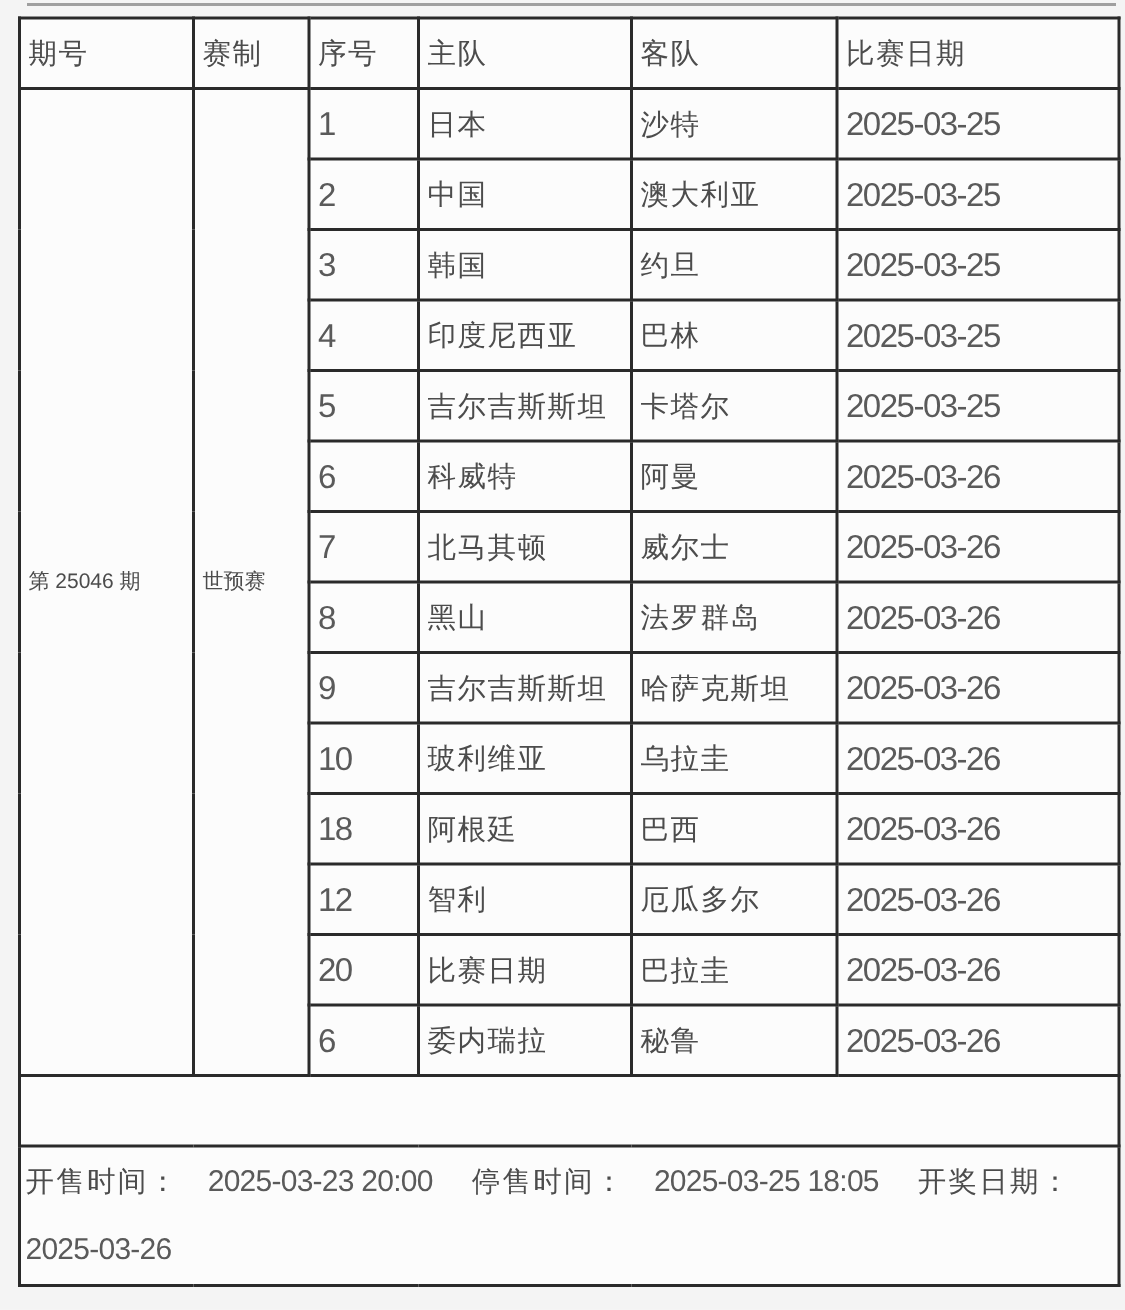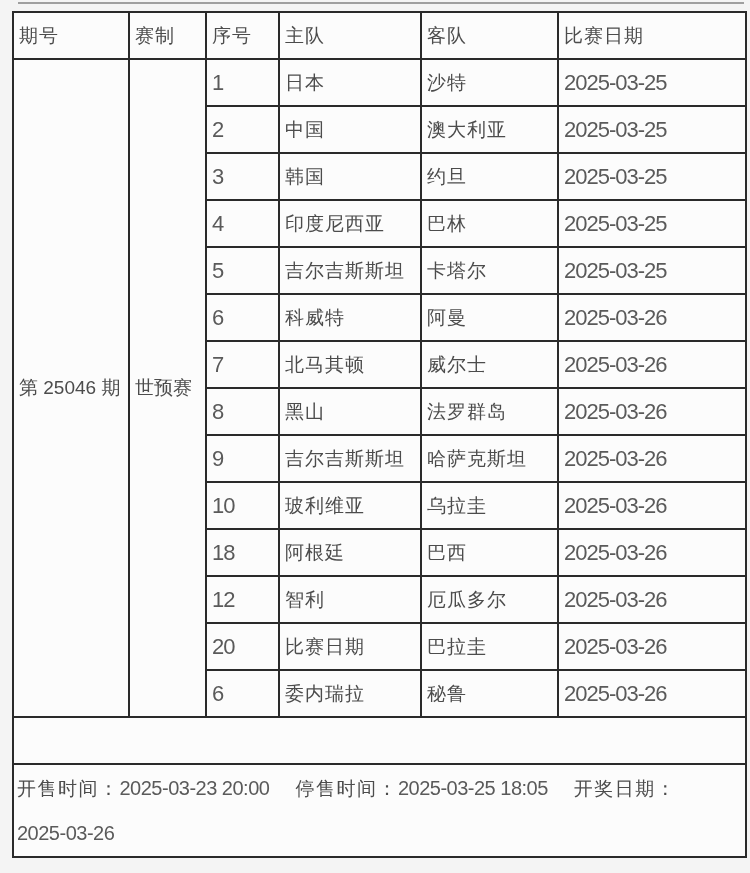--- a/index.html
+++ b/index.html
@@ -50,21 +50,21 @@
     font-size: 19px;
     color: #4c4c4c;
     letter-spacing: 1px;
   }
   .digits {
     font-size: 22px;
     color: #5a5a5a;
     letter-spacing: -1px;
   }
   td.period-cell, td.format-cell {
-    font-size: 19px;
+    font-size: 14px;
     color: #4c4c4c;
     background: #fcfcfc;
   }
   tr.spacer-row td { height: 45px; }
   tr.footer-row td {
     height: 86px;
     vertical-align: top;
     padding: 1px 2px 0 3px;
   }
   .footer-line {
@@ -72,21 +72,21 @@
     font-size: 19px;
     color: #4c4c4c;
     letter-spacing: 1.5px;
     white-space: nowrap;
   }
   .footer-line .val {
     font-size: 20px;
     color: #5a5a5a;
     letter-spacing: -0.5px;
   }
-  .footer-line .seg-gap { margin-right: 26px; }
+  .footer-line .seg-gap { margin-right: 26px; margin-left: 19px; }
 </style>
 </head>
 <body>
 
 <div class="sheet">
   <div class="top-fragment"></div>
 
   <table class="schedule">
     <colgroup>
       <col style="width:116px">

